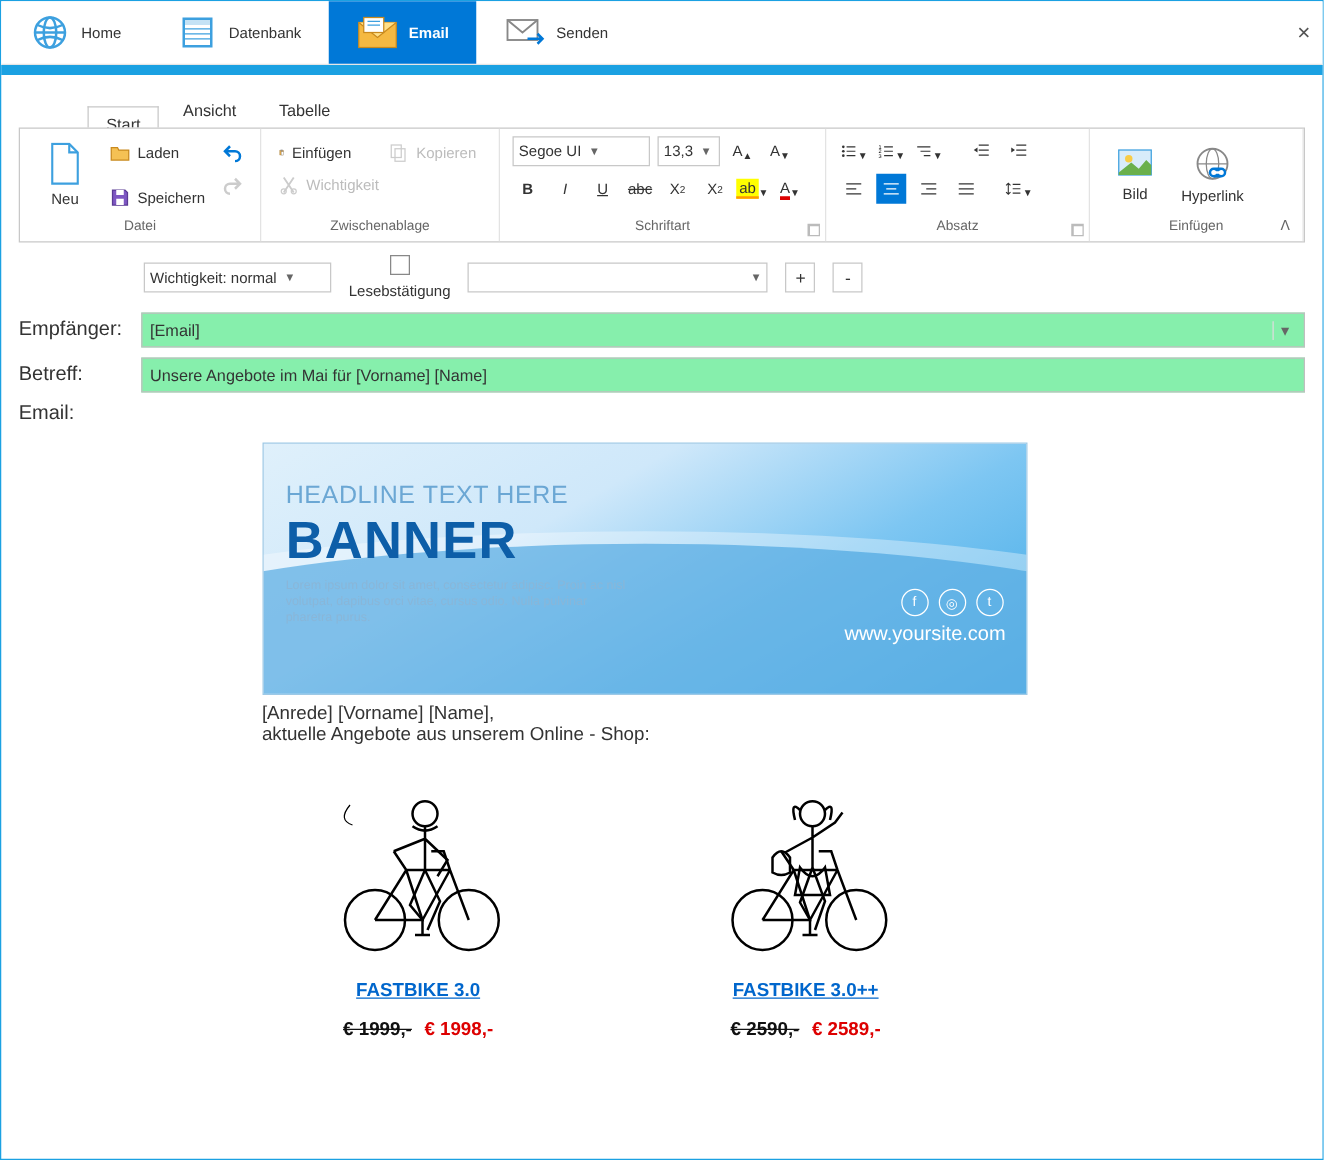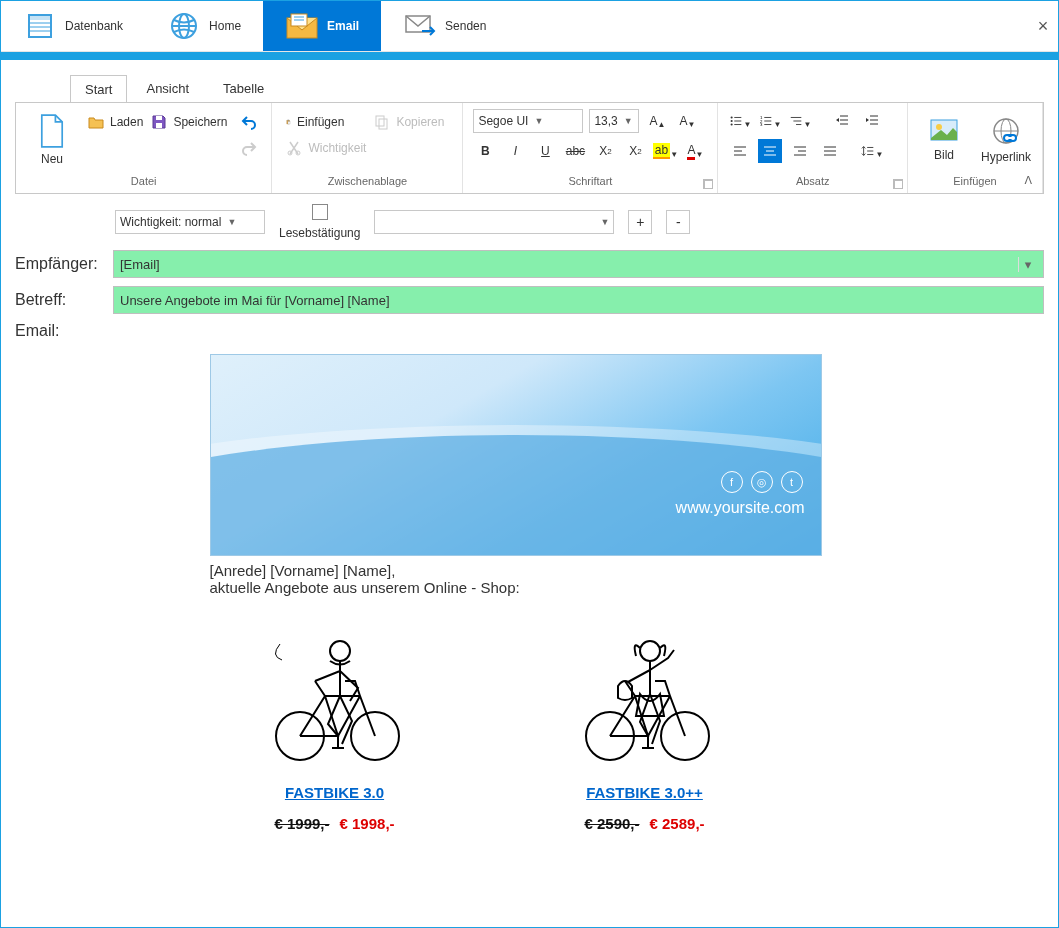--- a/index.html
+++ b/index.html
@@ -9,21 +9,21 @@
 .titlebar .win-btn{width:26px;text-align:center;font-size:13px;cursor:pointer;}
 .mainmenu{height:50px;background:#fff;display:flex;align-items:center;border-bottom:1px solid #e6e6e6;}
 .mainmenu .mitem{display:flex;align-items:center;height:50px;padding:0 22px;cursor:pointer;color:#333;}
 .mainmenu .mitem.active{background:#0078d7;color:#fff;font-weight:600;}
 .mainmenu .micon{width:34px;height:34px;display:flex;align-items:center;justify-content:center;margin-right:8px;}
 .mainmenu .mx{margin-left:auto;width:30px;text-align:center;color:#555;font-size:18px;cursor:pointer;}
 .stripe{height:8px;background:#1ba1e2;}
 .inner{flex:1;display:flex;flex-direction:column;padding:14px;box-sizing:border-box;overflow:hidden;}
 .tabs{display:flex;align-items:flex-end;padding-left:55px;}
 .tab{padding:6px 14px 6px 14px;border:1px solid transparent;border-bottom:none;font-size:13px;color:#333;cursor:pointer;margin-right:4px;}
-.tab.active{border-color:#c8c8c8;background:#fff;position:relative;top:1px;}
+.tab.active{border-color:#c8c8c8;background:#fff;position:relative;top:11px;}
 .ribbon{border:1px solid #c8c8c8;background:#fff;display:flex;min-height:90px;position:relative;}
 .rgroup{border-right:1px solid #e3e3e3;padding:6px 10px 2px 10px;display:flex;flex-direction:column;}
 .rgroup .body{flex:1;display:flex;}
 .rgroup .cap{text-align:center;font-size:11px;color:#666;padding-top:4px;height:16px;}
 .rbtn{display:flex;align-items:center;gap:6px;height:22px;padding:2px 4px;font-size:12px;color:#333;cursor:pointer;white-space:nowrap;}
 .rbtn.dis{color:#bcbcbc;}
 .bigbtn{display:flex;flex-direction:column;align-items:center;justify-content:center;width:52px;gap:4px;cursor:pointer;font-size:12px;}
 .row{display:flex;align-items:center;gap:6px;}
 .selbox{border:1px solid #c8c8c8;height:22px;display:flex;align-items:center;padding:0 4px;font-size:12px;background:#fff;}
 .selbox .arrow{margin-left:6px;font-size:9px;color:#666;}
@@ -63,39 +63,39 @@
 </head>
 <body>
 
 <div class="window">
 
 
   <div class="mainmenu">
     <div class="mitem">
       <span class="micon">
         <svg width="30" height="30" viewBox="0 0 30 30">
+            <circle cx="15" cy="15" r="12" fill="none" stroke="#3da0df" stroke-width="2"></circle>
+            <ellipse cx="15" cy="15" rx="5" ry="12" fill="none" stroke="#3da0df" stroke-width="2"></ellipse>
+            <line x1="3" y1="15" x2="27" y2="15" stroke="#3da0df" stroke-width="2"></line>
+            <path d="M5 9 Q15 14 25 9 M5 21 Q15 16 25 21" fill="none" stroke="#3da0df" stroke-width="2"></path>
+          </svg>
+      </span>
+      <span>Home</span>
+    </div>
+    <div class="mitem">
+      <span class="micon">
+        <svg width="30" height="30" viewBox="0 0 30 30">
             <rect x="4" y="4" width="22" height="22" fill="#fff" stroke="#3da0df" stroke-width="2"></rect>
             <rect x="4" y="4" width="22" height="5" fill="#3da0df" opacity="0.3"></rect>
             <line x1="4" y1="12" x2="26" y2="12" stroke="#3da0df"></line>
             <line x1="4" y1="16" x2="26" y2="16" stroke="#3da0df"></line>
             <line x1="4" y1="20" x2="26" y2="20" stroke="#3da0df"></line>
           </svg>
       </span>
       <span>Datenbank</span>
-    </div>
-    <div class="mitem">
-      <span class="micon">
-        <svg width="30" height="30" viewBox="0 0 30 30">
-            <circle cx="15" cy="15" r="12" fill="none" stroke="#3da0df" stroke-width="2"></circle>
-            <ellipse cx="15" cy="15" rx="5" ry="12" fill="none" stroke="#3da0df" stroke-width="2"></ellipse>
-            <line x1="3" y1="15" x2="27" y2="15" stroke="#3da0df" stroke-width="2"></line>
-            <path d="M5 9 Q15 14 25 9 M5 21 Q15 16 25 21" fill="none" stroke="#3da0df" stroke-width="2"></path>
-          </svg>
-      </span>
-      <span>Home</span>
     </div>
     <div class="mitem active">
       <span class="micon">
         <svg width="34" height="28" viewBox="0 0 34 28">
             <rect x="2" y="6" width="30" height="20" fill="#f5b942" stroke="#c98a1e" stroke-width="1"></rect>
             <polyline points="2,6 17,18 32,6" fill="#ffe08a" stroke="#c98a1e"></polyline>
             <rect x="6" y="2" width="16" height="12" fill="#fff" stroke="#c98a1e"></rect>
             <line x1="9" y1="5" x2="19" y2="5" stroke="#3da0df"></line>
             <line x1="9" y1="8" x2="19" y2="8" stroke="#3da0df"></line>
           </svg>
@@ -129,21 +129,21 @@
 
       <div class="rgroup" style="position:relative;">
         <div class="body">
           <div class="bigbtn">
             <svg width="28" height="34" viewBox="0 0 24 30">
                 <path d="M3 1 H15 L21 7 V29 H3 Z" fill="#fff" stroke="#3da0df" stroke-width="1.5"></path>
                 <path d="M15 1 V7 H21" fill="none" stroke="#3da0df" stroke-width="1.5"></path>
               </svg>
             <span>Neu</span>
           </div>
-          <div style="display:flex;margin-left:6px;">
+          <div style="display:flex;flex-direction:column;margin-left:6px;gap:10px;">
             <div class="rbtn">
                 <svg class="svgicon" viewBox="0 0 16 16">
                   <path d="M1 4h5l1 2h8v8H1z" fill="#f5c154" stroke="#c98a1e"></path>
                 </svg>
                 <span>Laden</span>
               </div>
             <div class="rbtn">
                 <svg class="svgicon" viewBox="0 0 16 16">
                   <path d="M2 2h10l2 2v10H2z" fill="#7e57c2" stroke="#5a3a94"></path>
                   <rect x="5" y="9" width="6" height="5" fill="#fff"></rect>
@@ -397,20 +397,25 @@
     </div>
     <div class="formrow">
       <div class="lbl">Email:</div>
     </div>
 
     <div class="emailbody">
       <div class="content">
         <div class="banner">
           <div class="wave"></div>
             <div class="wave wave2"></div>
+          <div class="txt">
+            <div class="head">HEADLINE TEXT HERE</div>
+            <div class="big">BANNER</div>
+            <div class="lorem">Lorem ipsum dolor sit amet, consectetur adipisc. Proin ac nisl volutpat, dapibus orci vitae, cursus odio. Nulla pulvinar pharetra purus.</div>
+          </div>
           <div class="soc">
               <span>f</span>
               <span>◎</span>
               <span>t</span>
             </div>
           <div class="site">www.yoursite.com</div>
         </div>
         <div style="margin-top:6px;">[Anrede] [Vorname] [Name],</div>
         <div>aktuelle Angebote aus unserem Online - Shop:</div>
 

